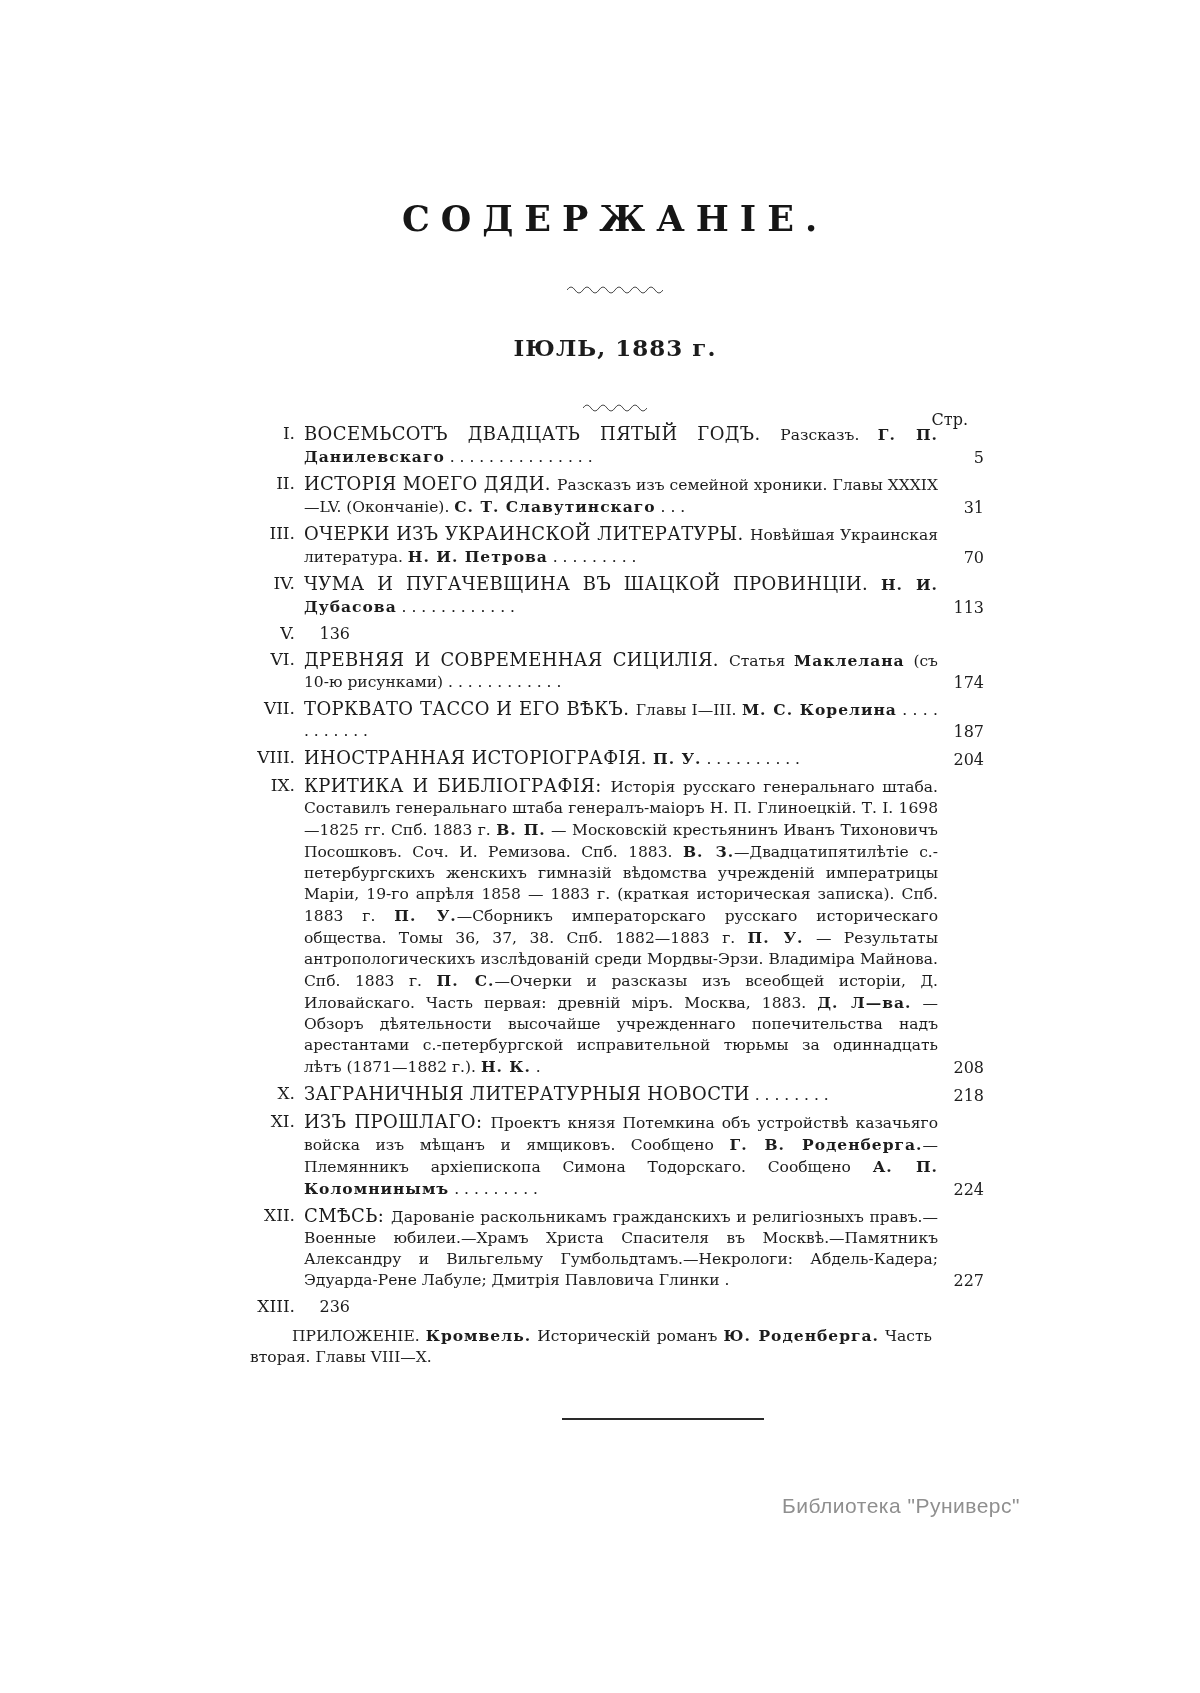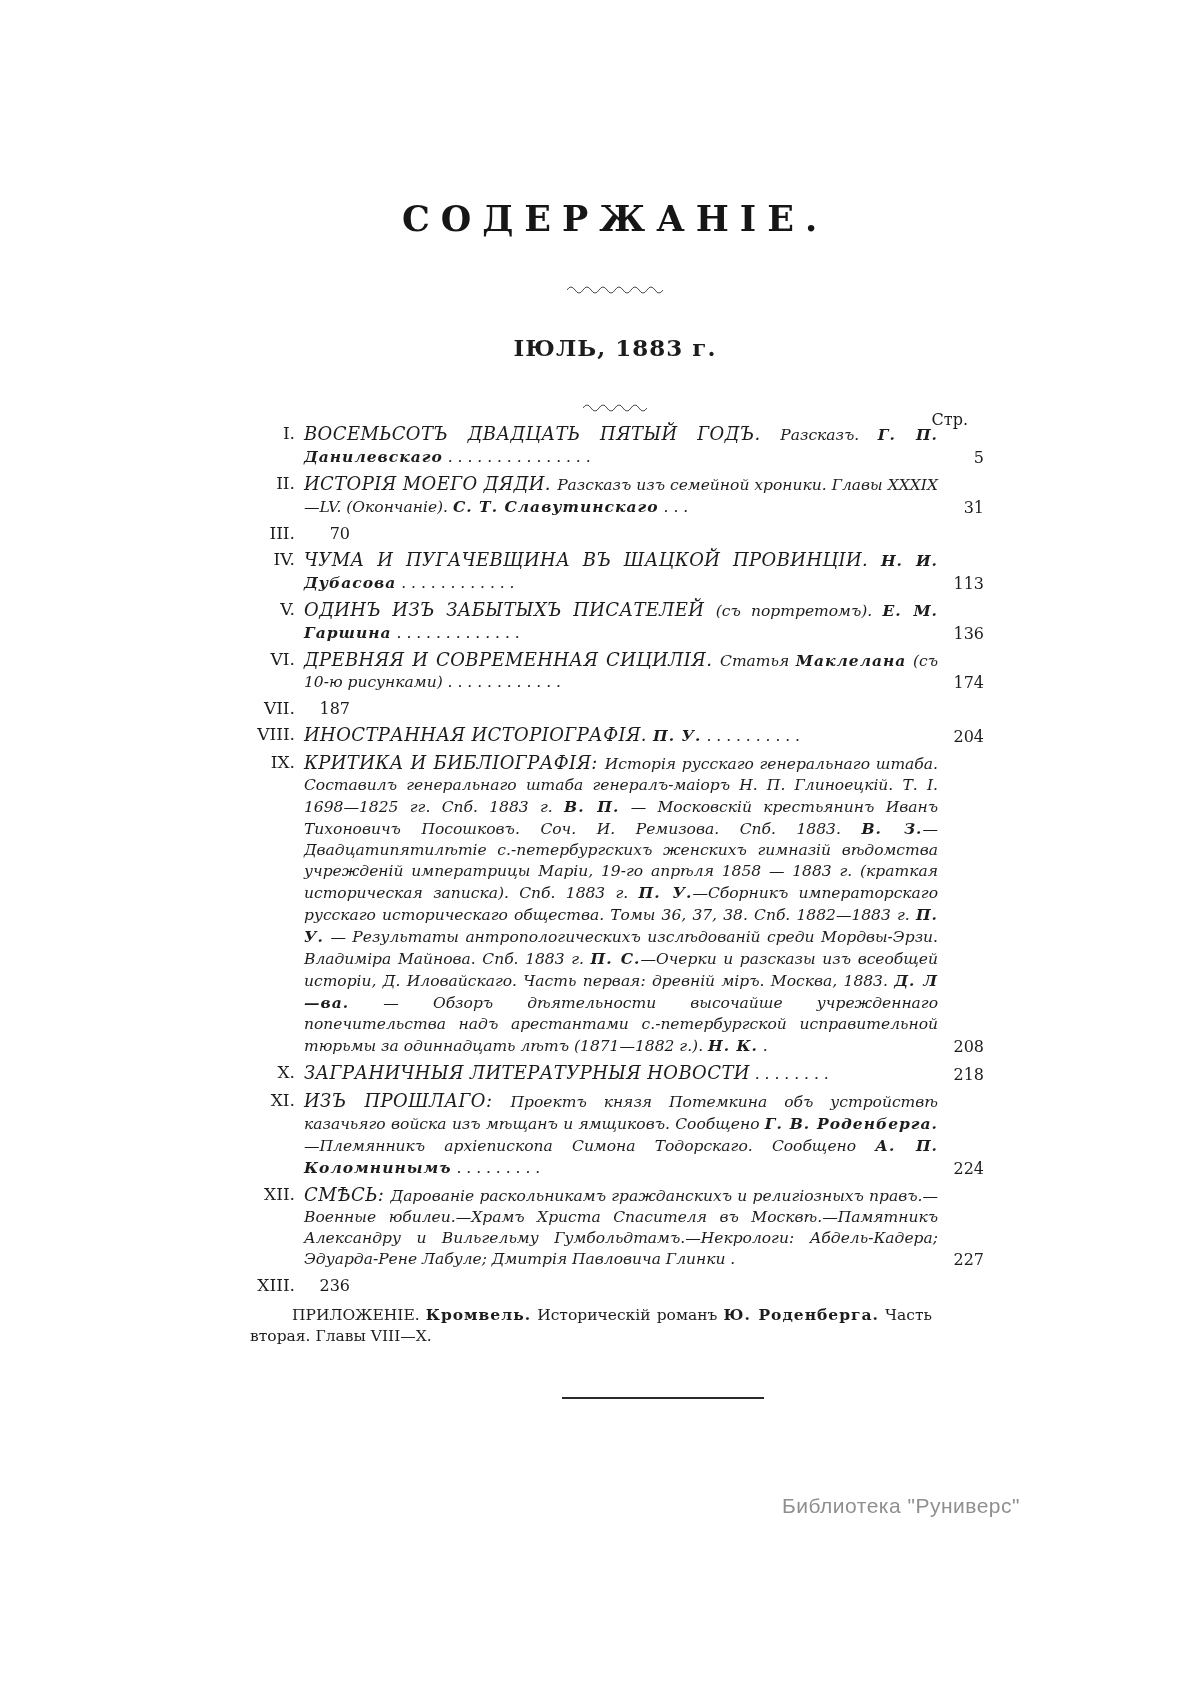--- a/index.html
+++ b/index.html
@@ -15,21 +15,21 @@
     letter-spacing:11px; color:#161616;
   }
   .squig-wrap { text-align:center; margin-top:40px; }
   .issue { margin:36px 0 0 0; text-align:center; font-size:23px; font-weight:bold; letter-spacing:1px; }
   .divider-row { position:relative; margin-top:30px; height:24px; }
   .sq2 { position:absolute; left:0; right:0; top:6px; text-align:center; }
   .str-header { position:absolute; right:16px; top:0; font-size:16px;margin-top:19px; }
   .toc { margin-top:8px; }
   .entry { display:flex; align-items:flex-start; margin-bottom:5px; font-size:15.5px; line-height:21px; }
   .num { flex:0 0 58px; text-align:right; padding-right:9px; box-sizing:border-box; font-size:17px; }
-  .etext { flex:1 1 auto; text-align:justify;font-style:italic; }
+  .etext { flex:1 1 auto; text-align:justify; }
   .etext .caps { font-size:1.16em; letter-spacing:0.4px; }
   .etext .b, .appendix .b { font-weight:bold; letter-spacing:1px; }
   .pageno { flex:0 0 46px; text-align:right; align-self:flex-end; font-size:16px; }
   .appendix {
     margin-top:8px; margin-right:52px; padding-left:4px;
     font-size:15.5px; line-height:21px; text-align:justify; text-indent:42px;
   }
   .bottom-rule { width:202px; border-top:2px solid #2a2a2a; margin:50px 0 0 316px; }
   .watermark {
     position:absolute; right:228px; top:1494px;
@@ -69,39 +69,40 @@
           <span class="etext"><span class="caps">ВОСЕМЬСОТЪ ДВАДЦАТЬ ПЯТЫЙ ГОДЪ. </span><span>Разсказъ. </span><span class="b">Г. П. Данилевскаго</span><span> . . . . . . . . . . . . . . .</span></span>
           <span class="pageno">5</span>
         </div>
         <div class="entry">
           <span class="num">II.</span>
           <span class="etext"><span class="caps">ИСТОРІЯ МОЕГО ДЯДИ. </span><span>Разсказъ изъ семейной хроники. Главы XXXIX—LV. (Окончаніе). </span><span class="b">С. Т. Славутинскаго</span><span> . . .</span></span>
           <span class="pageno">31</span>
         </div>
         <div class="entry">
           <span class="num">III.</span>
+          <span class="etext"><span class="caps">ОЧЕРКИ ИЗЪ УКРАИНСКОЙ ЛИТЕРАТУРЫ. </span><span>Новѣйшая Украинская литература. </span><span class="b">Н. И. Петрова</span><span> . . . . . . . . .</span></span>
           <span class="pageno">70</span>
         </div>
         <div class="entry">
           <span class="num">IV.</span>
           <span class="etext"><span class="caps">ЧУМА И ПУГАЧЕВЩИНА ВЪ ШАЦКОЙ ПРОВИНЦІИ. </span><span class="b">Н. И. Дубасова</span><span> . . . . . . . . . . . .</span></span>
           <span class="pageno">113</span>
         </div>
         <div class="entry">
           <span class="num">V.</span>
-          <span class="etext"><span class="caps">ОДИНЪ ИЗЪ ЗАБЫТЫХЪ ПИСАТЕЛЕЙ </span><span>(съ портретомъ). </span><span class="b">Е. М. Гаршина</span><span> . . . . . . . . . . . . .</span></span>
           <span class="pageno">136</span>
         </div>
         <div class="entry">
           <span class="num">VI.</span>
           <span class="etext"><span class="caps">ДРЕВНЯЯ И СОВРЕМЕННАЯ СИЦИЛІЯ. </span><span>Статья </span><span class="b">Маклелана</span><span> (съ 10-ю рисунками) . . . . . . . . . . . .</span></span>
           <span class="pageno">174</span>
         </div>
         <div class="entry">
           <span class="num">VII.</span>
+          <span class="etext"><span class="caps">ТОРКВАТО ТАССО И ЕГО ВѢКЪ. </span><span>Главы I—III. </span><span class="b">М. С. Корелина</span><span> . . . . . . . . . . .</span></span>
           <span class="pageno">187</span>
         </div>
         <div class="entry">
           <span class="num">VIII.</span>
           <span class="etext"><span class="caps">ИНОСТРАННАЯ ИСТОРІОГРАФІЯ. </span><span class="b">П. У.</span><span> . . . . . . . . . .</span></span>
           <span class="pageno">204</span>
         </div>
         <div class="entry">
           <span class="num">IX.</span>
           <span class="etext"><span class="caps">КРИТИКА И БИБЛІОГРАФІЯ: </span><span>Исторія русскаго генеральнаго штаба. Составилъ генеральнаго штаба генералъ-маіоръ Н. П. Глиноецкій. Т. I. 1698—1825 гг. Спб. 1883 г. </span><span class="b">В. П.</span><span> — Московскій крестьянинъ Иванъ Тихоновичъ Посошковъ. Соч. И. Ремизова. Спб. 1883. </span><span class="b">В. З.</span><span>—Двадцатипятилѣтіе с.-петербургскихъ женскихъ гимназій вѣдомства учрежденій императрицы Маріи, 19-го апрѣля 1858 — 1883 г. (краткая историческая записка). Спб. 1883 г. </span><span class="b">П. У.</span><span>—Сборникъ императорскаго русскаго историческаго общества. Томы 36, 37, 38. Спб. 1882—1883 г. </span><span class="b">П. У.</span><span> — Результаты антропологическихъ изслѣдованій среди Мордвы-Эрзи. Владиміра Майнова. Спб. 1883 г. </span><span class="b">П. С.</span><span>—Очерки и разсказы изъ всеобщей исторіи, Д. Иловайскаго. Часть первая: древній міръ. Москва, 1883. </span><span class="b">Д. Л—ва.</span><span> — Обзоръ дѣятельности высочайше учрежденнаго попечительства надъ арестантами с.-петербургской исправительной тюрьмы за одиннадцать лѣтъ (1871—1882 г.). </span><span class="b">Н. К.</span><span> .</span></span>

